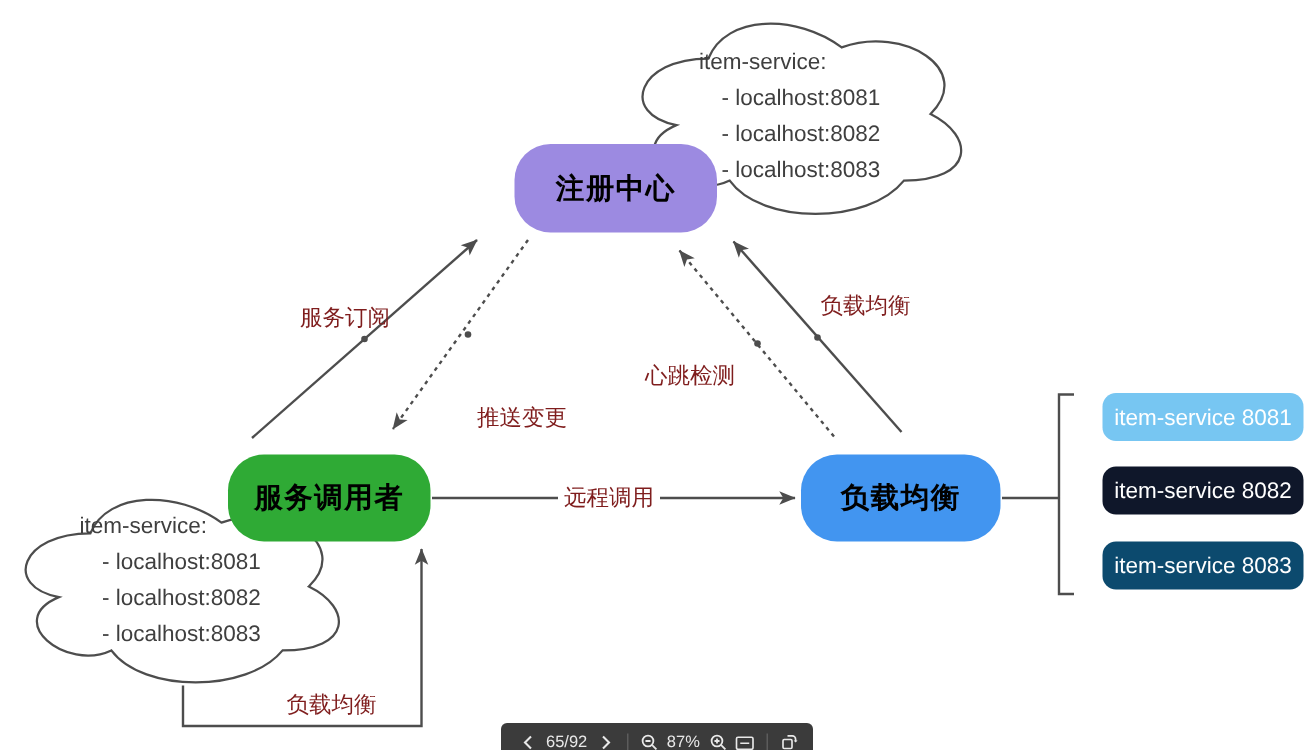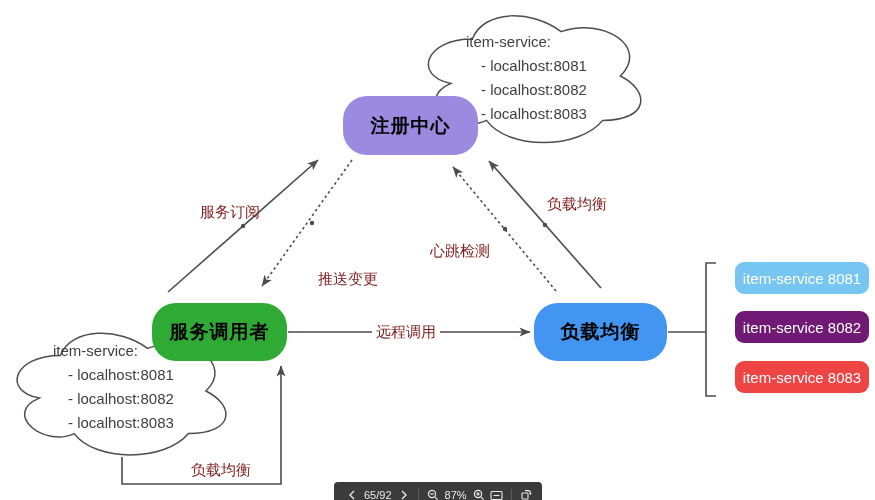--- a/index.html
+++ b/index.html
@@ -116,22 +116,22 @@
   <div class="node node-provider" style="background: rgb(66, 149, 240);">负载均衡</div>
 
   <div class="edge-label" style="left:230px;top:212px;">服务订阅</div>
   <div class="edge-label" style="left:348px;top:240px;margin-top:39px;">推送变更</div>
   <div class="edge-label" style="left:460px;top:251px;">心跳检测</div>
   <div class="edge-label" style="left:577px;top:204px;">负载均衡</div>
   <div class="edge-label on-line" style="left:406px;top:332px;">远程调用</div>
   <div class="edge-label" style="left:221px;top:470px;">负载均衡</div>
 
   <div class="instance instance-1" style="background: rgb(119, 198, 242);">item-service 8081</div>
-  <div class="instance instance-2" style="background: #701a75;">item-service 8082</div>
-  <div class="instance instance-3" style="background: #ef4444;">item-service 8083</div>
+  <div class="instance instance-2" style="background: #0f172a;">item-service 8082</div>
+  <div class="instance instance-3" style="background: #0c4a6e;">item-service 8083</div>
 </div>
 
 <div class="toolbar">
   <div class="tb-btn">
     <svg class="tb-svg" width="8" height="10" viewBox="0 0 8 10">
       <polyline points="6,1 2,5 6,9" fill="none" stroke="#e9e9e9" stroke-width="1.4"></polyline>
     </svg>
   </div>
   <div class="tb-text">65/92</div>
   <div class="tb-btn">

